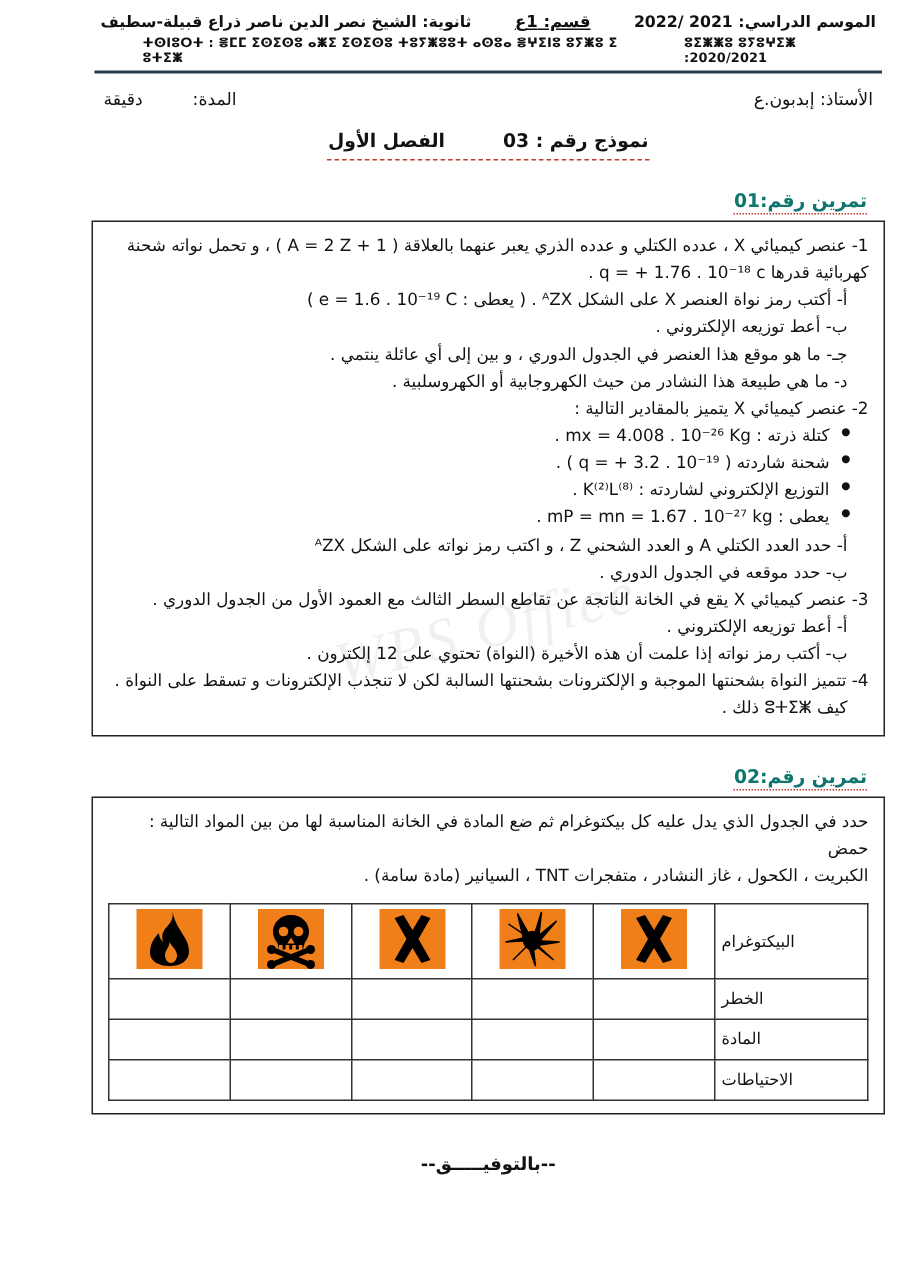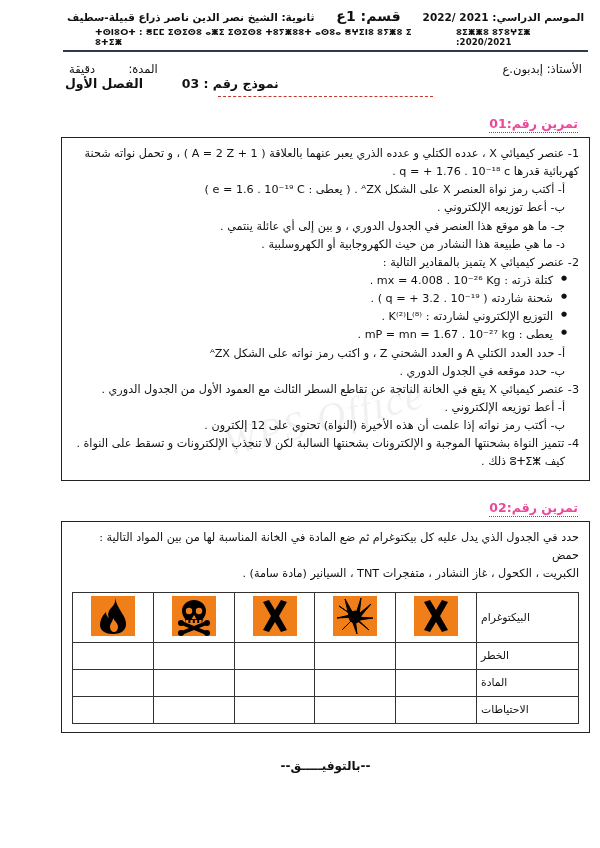--- a/index.html
+++ b/index.html
@@ -13,50 +13,50 @@
     position:relative;
     overflow:hidden;
   }
   .page { position:relative; width:549px; height:848px; padding:6px 10px 0 10px; }
 
   
   .hdr-row1 {
     display:flex; flex-direction:row-reverse; justify-content:space-between;
     align-items:baseline; font-weight:bold; font-size:10.5px; padding:2px 6px 0 6px;
   }
-  .hdr-row1 .mid { font-size:14px; }
+  .hdr-row1 .mid { font-size:11px;text-decoration:underline; }
   .hdr-row2 {
     display:flex; flex-direction:row-reverse; justify-content:space-between;
     align-items:baseline; font-size:8.6px; font-weight:bold;
     padding:3px 6px 3px 6px; letter-spacing:0.1px;
   }
   .tifinagh { direction:ltr; font-family:"DejaVu Sans",sans-serif;margin-left:28px; }
   .hdr-rule { border-bottom:2.2px solid #2a3b4d; margin:0 2px 0 2px; }
 
   .hdr-row3 {
     display:flex; flex-direction:row-reverse; justify-content:space-between;
     font-weight:normal; font-size:11.5px; padding:10px 8px 0 8px;
   }
   .dur { letter-spacing:0.5px; }
   .dur .gap { display:inline-block; width:26px; }
 
   .model-line {
-    text-align:left; font-weight:bold; font-size:12.5px;
-    padding-bottom:2px;
+    text-align:center; font-weight:bold; font-size:12.5px;
+    margin-top:13px; padding-bottom:2px;
   }
   .model-line .seg { display:inline-block; padding:0 4px 2px 4px; }
   .model-underline {
     width:215px; margin:0 auto; margin-top:1px;
     border-bottom:1.6px dashed #c0392b;
   }
 
   
   .ex-title-wrap { text-align:right; margin:16px 12px 4px 0; }
   .ex-title {
-    display:inline-block; font-weight:bold; font-size:12.5px; color:#ec4899;
+    display:inline-block; font-weight:bold; font-size:12.5px; color:#0f766e;
     border-bottom:1.8px dotted #c0392b; padding-bottom:1px;
   }
 
   
   .box { border:1.1px solid #222; padding:7px 10px 8px 10px; }
   .q { font-size:11.2px; line-height:1.62; text-align:right; margin:0; padding:0; }
   .q.ind1 { padding-right:14px; }
   .q.bul  { padding-right:26px; position:relative; }
   .q.bul::before {
     content:"\25CF"; position:absolute; right:12px; top:0px; font-size:7px; line-height:1.9;

